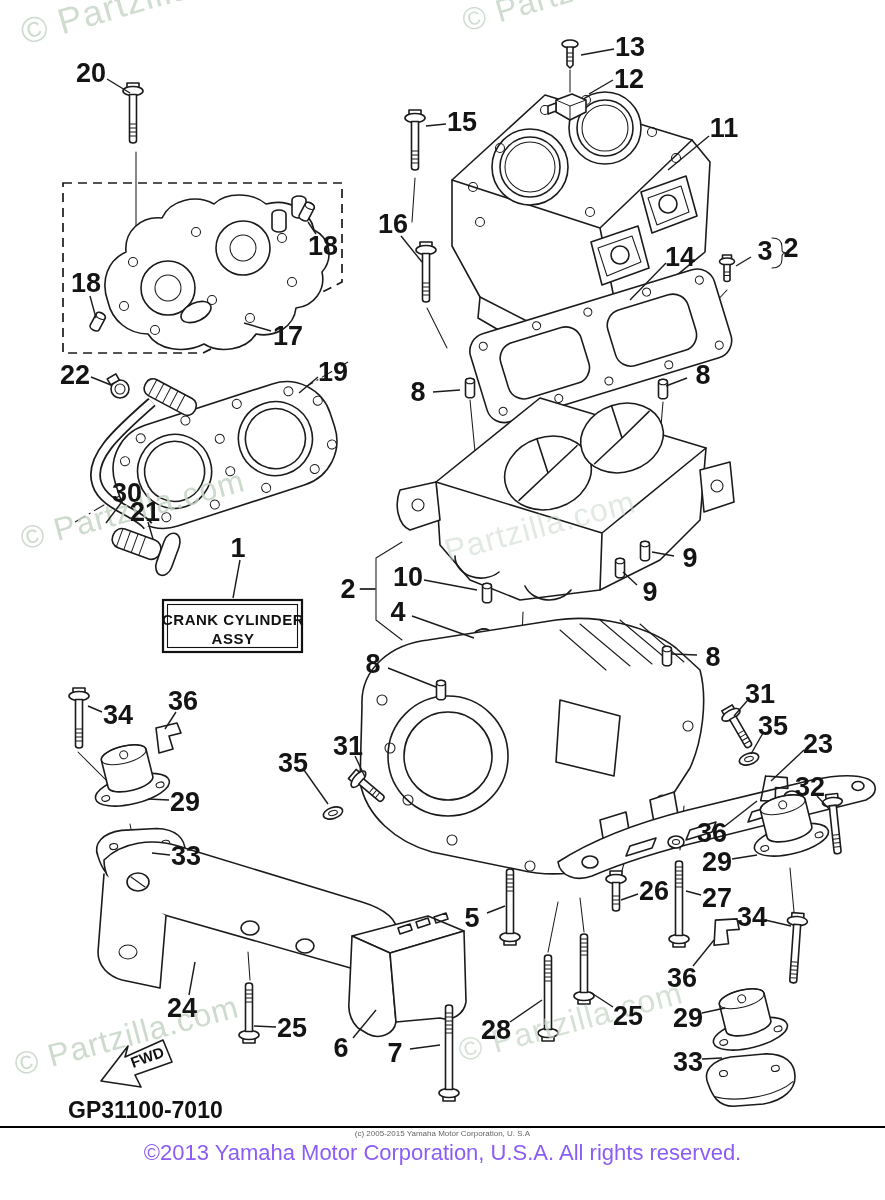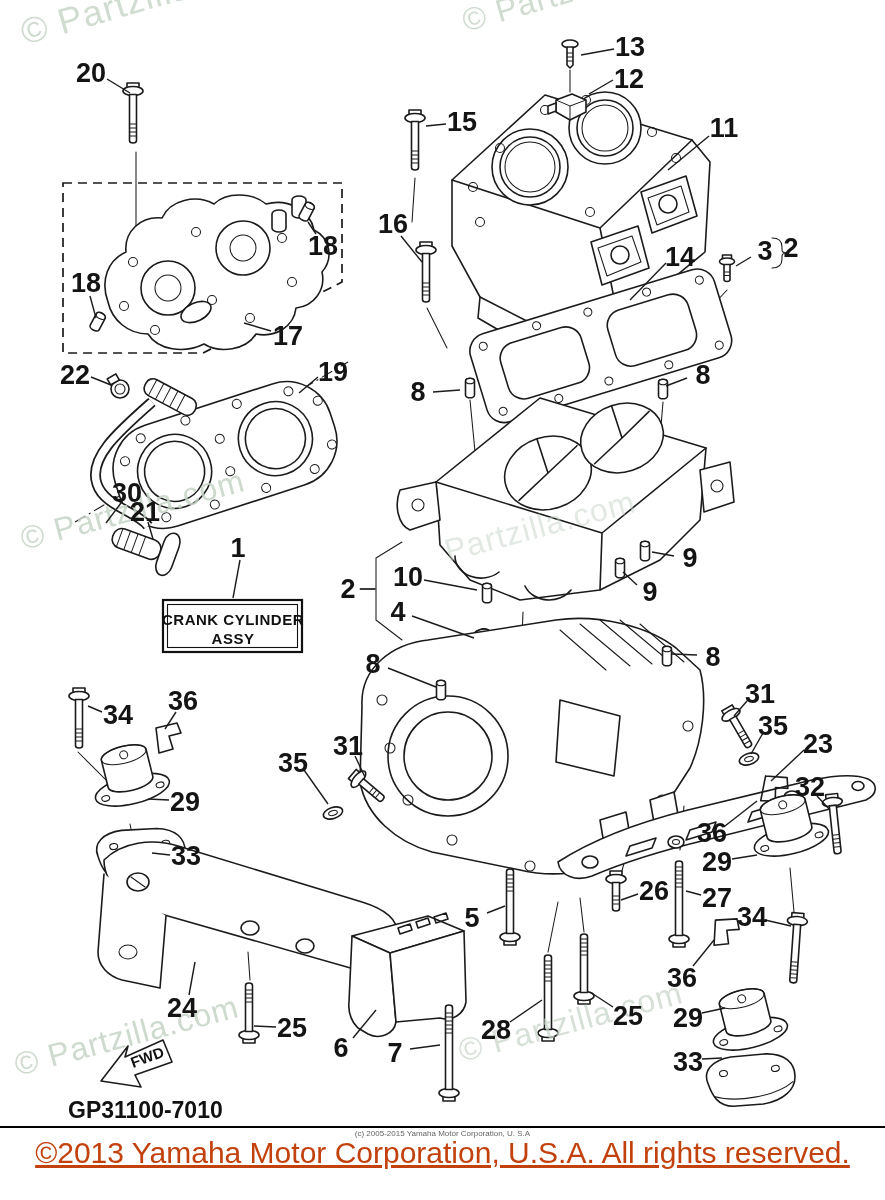--- a/index.html
+++ b/index.html
@@ -15,21 +15,21 @@
   .leader{stroke:#1b1b1b;stroke-width:1.4;}
   .co{font-family:"Liberation Sans",sans-serif;font-size:27px;font-weight:700;fill:#141414;}
   .wm{font-family:"Liberation Sans",sans-serif;letter-spacing:1px;fill:#c6d4c6;}
   .assy{font-family:"Liberation Sans",sans-serif;font-size:15px;font-weight:700;
         letter-spacing:.5px;fill:#111;text-anchor:middle;}
   .gp{font-family:"Liberation Sans",sans-serif;font-size:23px;font-weight:700;fill:#111;}
   .fwdt{font-family:"Liberation Sans",sans-serif;font-size:15px;font-weight:700;fill:#111;}
   .footer{position:absolute;left:0;top:1126px;width:885px;border-top:2px solid #000;
           text-align:center;background:#fff;}
   .fine{font-size:8px;color:#666;line-height:10px;margin-top:1px;}
-  .main{font-size:30px;color:#c2410c;line-height:34px;margin-top:-3px;text-decoration:underline;}
+  .main{font-size:22px;color:#8b5cf6;line-height:34px;margin-top:-3px;}
 </style>
 </head>
 <body>
 
 <div class="page">
 <svg id="diagram" viewBox="0 0 885 1200" width="885" height="1200">
   <defs>
     <g id="bh">
           <path class="lnf" d="M-6,-14 h12 v6.5 h-12 z"></path>
           <ellipse class="lnf" cx="0" cy="-6" rx="10" ry="4.5"></ellipse>

